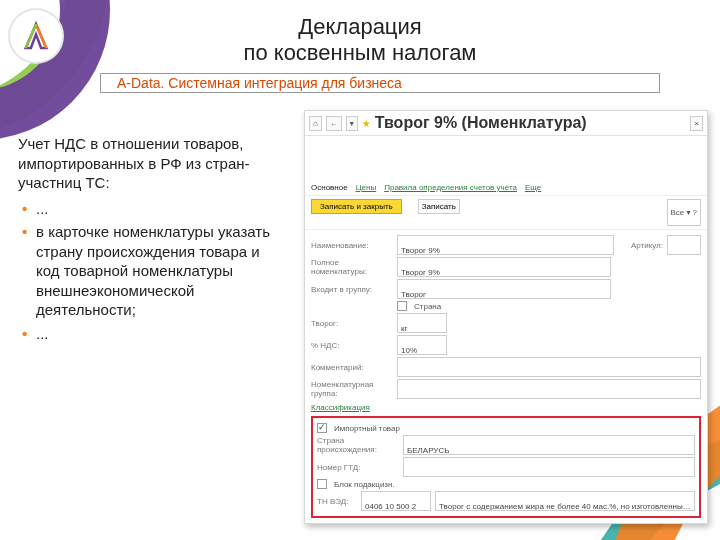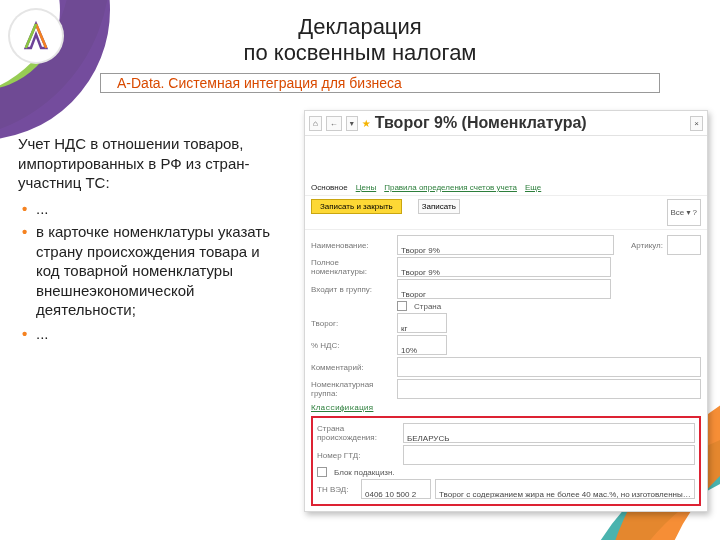--- a/index.html
+++ b/index.html
@@ -76,21 +76,21 @@
   .lbl { width:82px; color:#777; font-size:8px; }
   .inp {
     flex:1; border:1px solid #ccc; height:12px; padding:9px 3px;
     font-size:8px; line-height:12px; background:#fff; color:#444;
     white-space:nowrap; overflow:hidden; text-overflow:ellipsis;
   }
   .inp.small { flex:0 0 50px;}
   .inp.tiny  { flex:0 0 34px;}
   .cb { width:10px; height:10px; border:1px solid #999; display:inline-block; margin-right:3px; position:relative;}
   .cb.checked:after{ content:"✓"; position:absolute; top:-2px; left:0; font-size:9px; color:#444;}
-  .group-link { color:#2d7f3c; font-size:8px; text-decoration:underline; padding:2px 0;font-family:Liberation Mono, monospace;}
+  .group-link { color:#2d7f3c; font-size:8px; text-decoration:underline; padding:2px 0;}
   .redbox { border:2px solid #d23; padding:3px 4px; margin:2px 0;}
   .spacer-right { width: 86px; }
 </style>
 </head>
 <body>
 
 <div class="bg-swoosh sw-green"></div>
 <div class="bg-swoosh sw-purple"></div>
 <div class="bg-swoosh sw-teal"></div>
 <div class="bg-swoosh sw-orange"></div>
@@ -181,20 +181,24 @@
       <span class="inp"></span>
     </div>
     <div class="row">
       <span class="lbl">Номенклатурная группа:</span>
       <span class="inp"></span>
     </div>
     <div class="group-link">Классификация</div>
 
     <div class="redbox">
       <div class="row">
+        <span class="cb checked"></span>
+        <span>Импортный товар</span>
+      </div>
+      <div class="row">
         <span class="lbl">Страна происхождения:</span>
         <span class="inp">БЕЛАРУСЬ</span>
       </div>
       <div class="row">
         <span class="lbl">Номер ГТД:</span>
         <span class="inp"></span>
       </div>
       <div class="row">
         <span class="cb"></span>
         <span>Блок подакцизн.</span>

